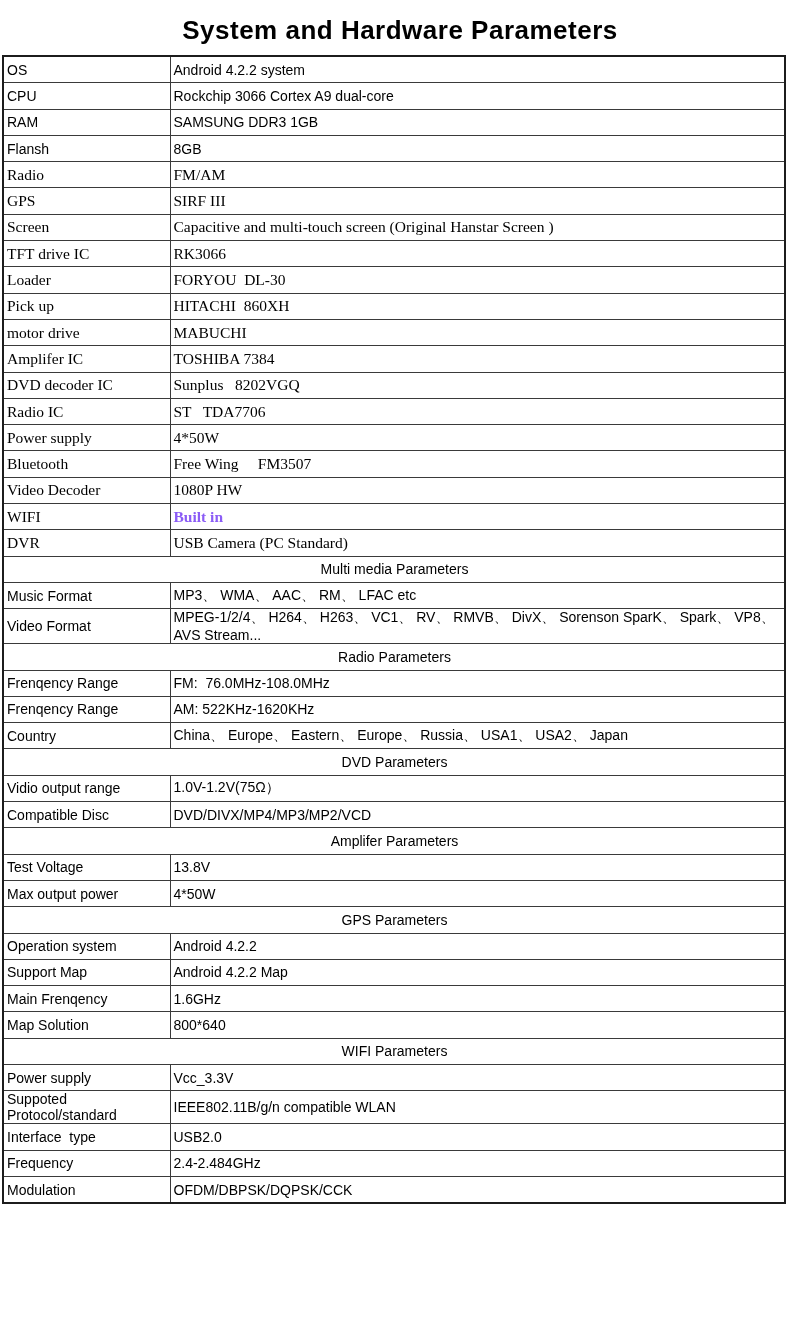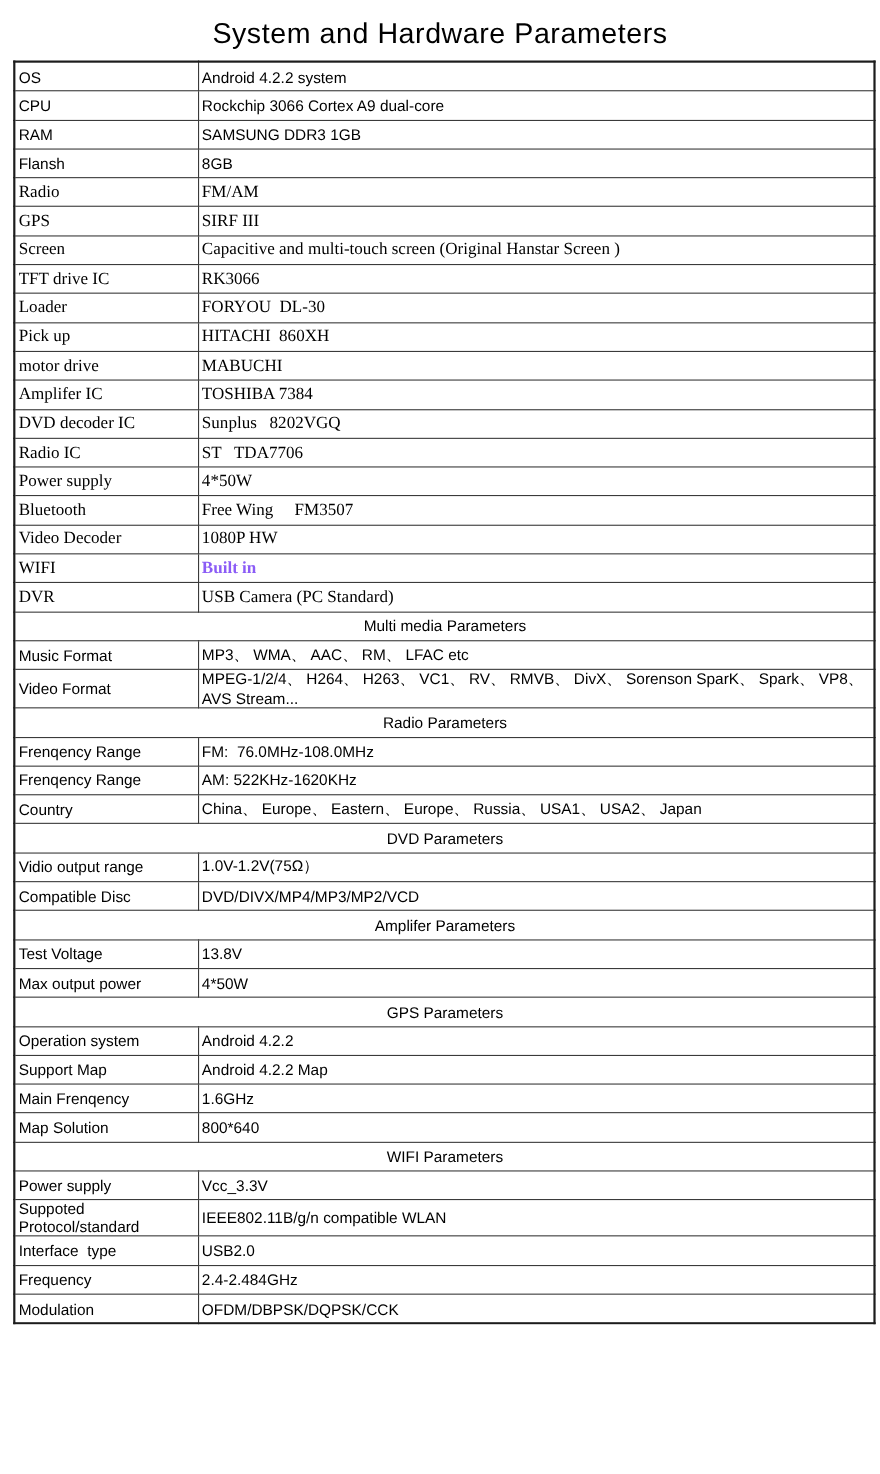--- a/index.html
+++ b/index.html
@@ -1,30 +1,30 @@
 <!DOCTYPE html>
 <html><head>
 <meta charset="utf-8">
 <style>
   html,body { margin:0; padding:0; background:#ffffff; }
   body { width:800px; color:#000; }
   .page { width:800px; }
   h1.title {
     font-family:"Liberation Sans", sans-serif;
-    font-size:26px; font-weight:normal; text-align:center;
+    font-size:26px; font-weight:bold; text-align:center;
     margin:15px 0 9px 0; letter-spacing:0.5px;
   }
   p.lang {
     font-family:"Liberation Sans", sans-serif;
     font-size:19px; text-align:center; line-height:25px;
     margin:0 0 14px 0; white-space:pre-wrap;
   }
   table.spec {
     border-collapse:collapse; table-layout:fixed;
-    margin-left:12px; width:784px;
+    margin-left:2px; width:784px;
     border:2px solid #1c1c1c;
   }
   col.c1 { width:167px; }
   td {
     border:1px solid #3a3a3a;
     height:25.3px; padding:0 2px 0 3px;
     vertical-align:middle; white-space:pre-wrap; overflow:hidden;
   }
   td.sans  { font-family:"Liberation Sans", sans-serif; font-size:14px; }
   td.serif { font-family:"Liberation Serif", serif; font-size:15.5px; }

